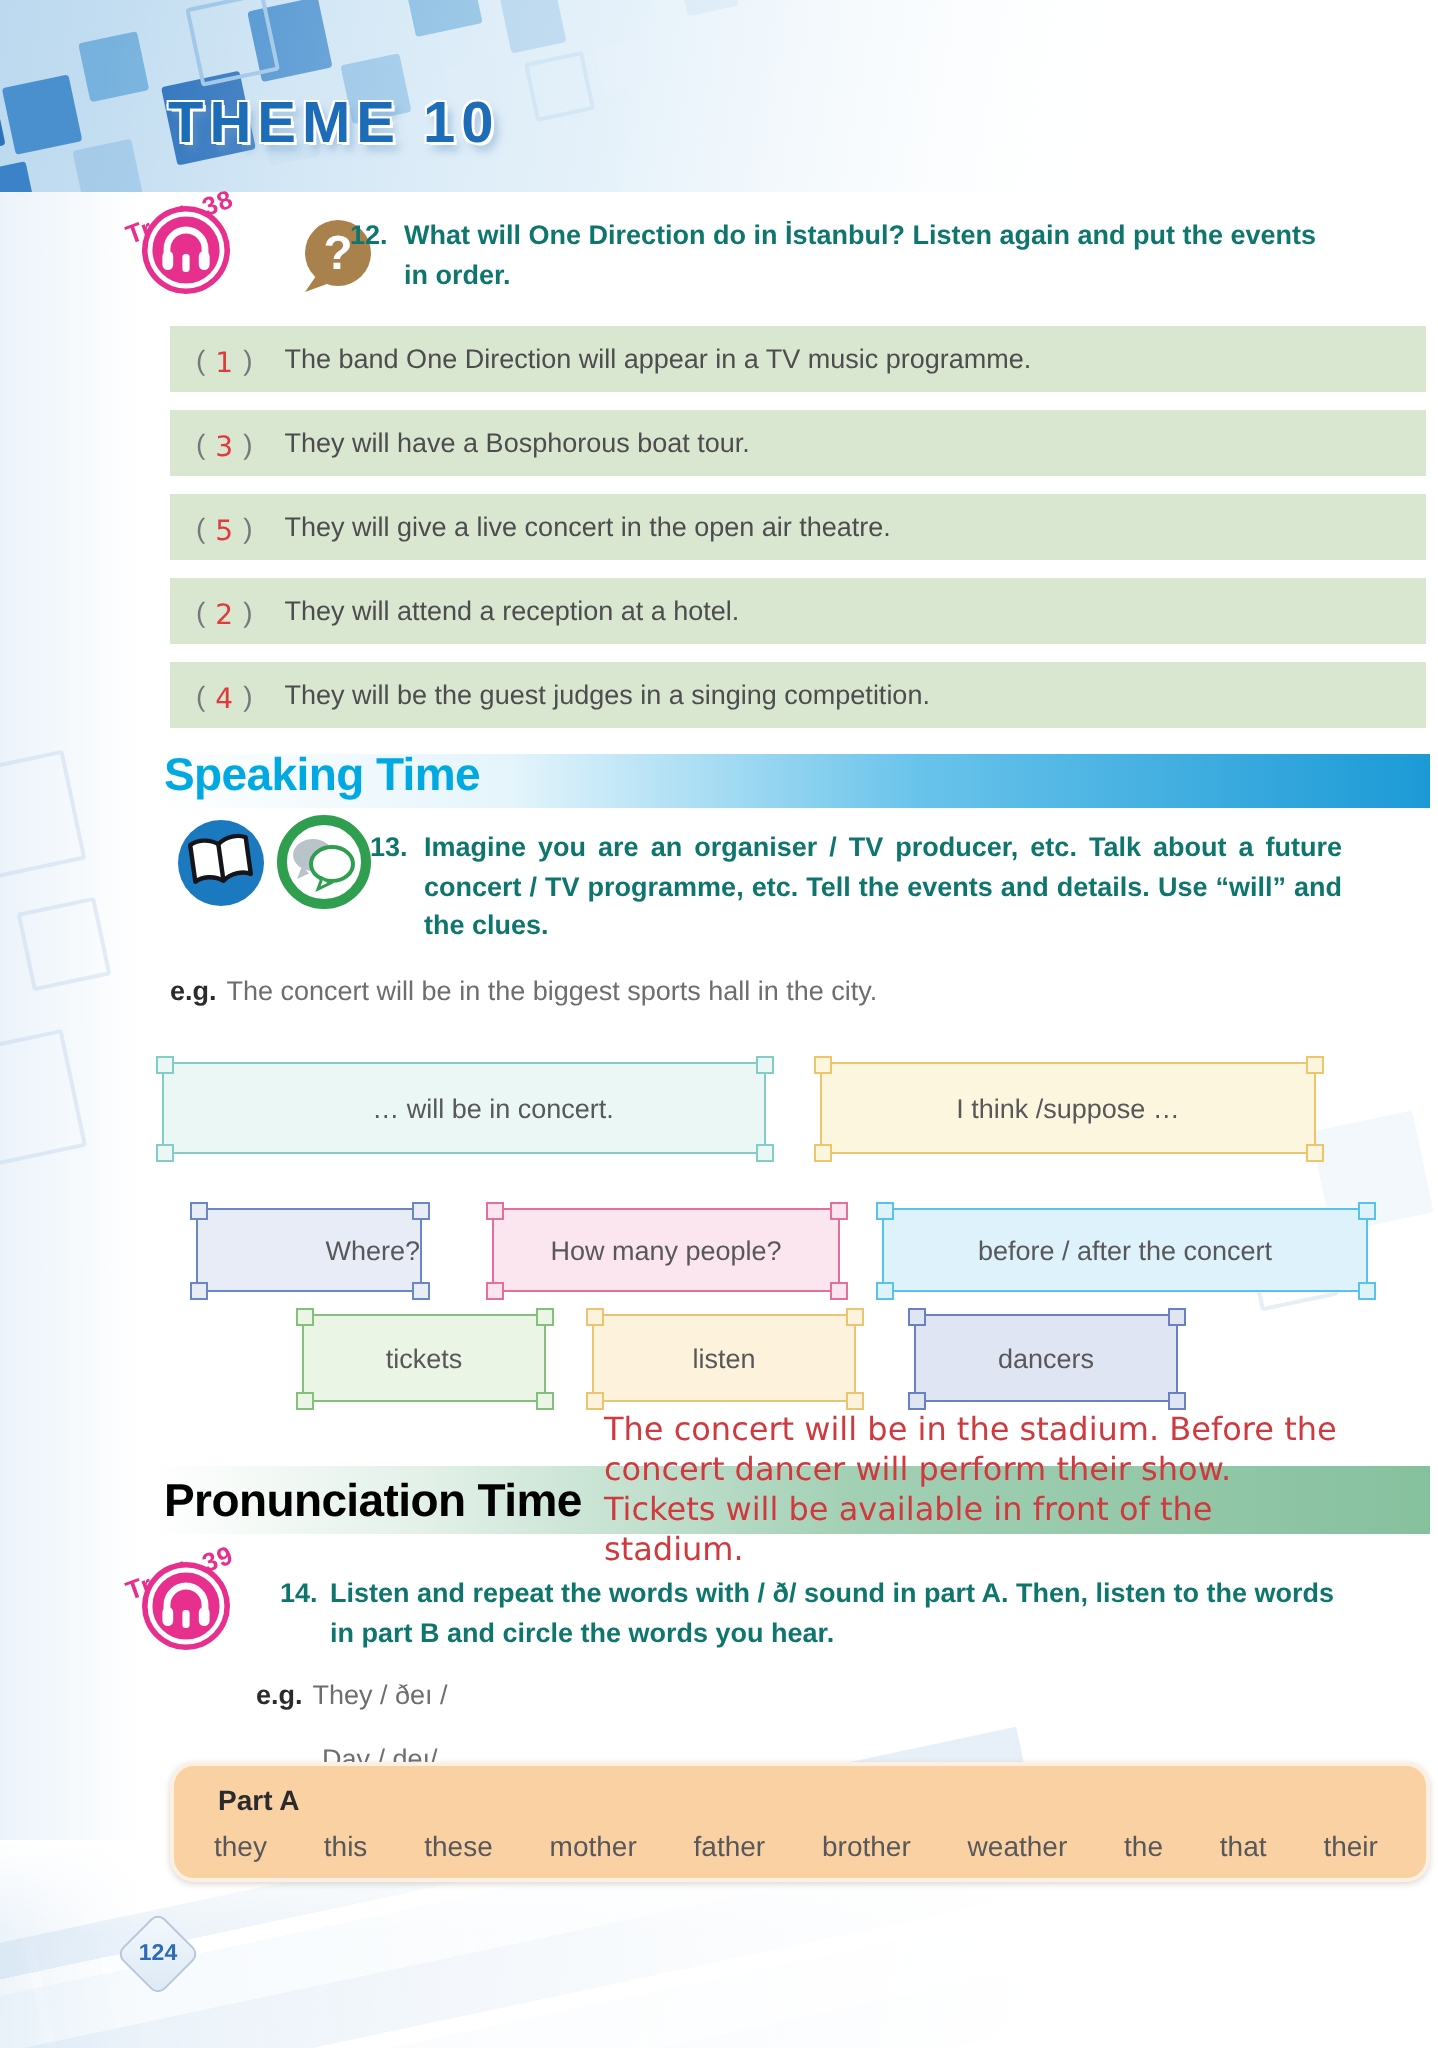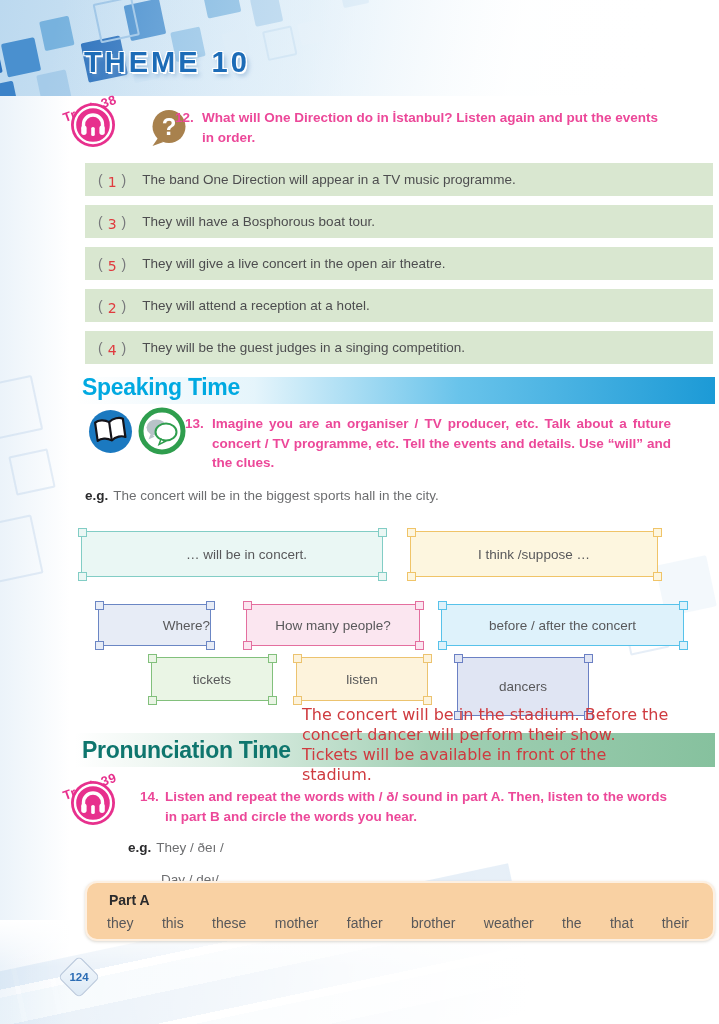--- a/index.html
+++ b/index.html
@@ -29,41 +29,41 @@
   .deco-bl-fade { position:absolute; left:0; top:920px; width:620px; height:104px;
     background:linear-gradient(100deg, rgba(255,255,255,0) 0%, rgba(255,255,255,0.8) 58%, #fff 85%),
                linear-gradient(to bottom, #fff 0%, rgba(255,255,255,0) 45%); }
 
   
   .track-label { position:absolute; font-size:13px; font-weight:bold; color:#e7308d; transform:rotate(-20deg);
     transform-origin:left bottom; letter-spacing:.5px; white-space:nowrap; }
   .track-icon, .helper-icon { position:absolute; }
 
   
-  .ex-block { position:absolute; display:flex; color:#ec4899; }
+  .ex-block { position:absolute; display:flex; color:#0f766e; }
   .ex-num { font-weight:bold; font-size:13.5px; width:27px; flex:none; line-height:1.45; }
   .ex-text { flex:1; font-weight:bold; font-size:13.5px; line-height:1.45; }
   .just { text-align:justify; }
 
   
   .rows { position:absolute; left:85px; top:163px; width:628px; list-style:none; }
   .rows li { display:flex; align-items:center; height:33px; margin-bottom:9px; background:#d9e7d0; padding-left:13px; }
   .paren { color:#77787b; font-size:14px; }
   .ans { color:#e03a3e; font-family:"DejaVu Sans", sans-serif; font-size:14px; margin:0 5px; transform:translateY(2px); }
   .item-text { color:#4d4d4f; font-size:13.5px; margin-left:16px; }
 
   
   .sec-bar { position:absolute; left:75px; width:640px; }
   .bar-speaking { top:377px; height:27px;
     background:linear-gradient(to right, rgba(41,170,226,0) 0%, rgba(41,170,226,0.12) 28%, rgba(41,170,226,0.7) 60%, #1c9ad6 100%); }
   .bar-pron { top:733px; height:34px;
     background:linear-gradient(to right, rgba(139,196,162,0.0) 0%, rgba(139,196,162,0.25) 22%, rgba(139,196,162,0.8) 55%, #86c19e 100%); }
   .sec-title { position:absolute; font-size:23px; font-weight:800; letter-spacing:-0.3px; z-index:3; }
   .t-speaking { left:82px; top:374px; color:#00a9e1; }
-  .t-pron { left:82px; top:737px; color:#0f766e; }
+  .t-pron { left:82px; top:737px; color:#000000; }
 
   
   .eg { position:absolute; font-size:13.5px; color:#6d6e70; }
   .eg b { color:#2b2b2d; margin-right:5px; }
 
   
   .clue-box { position:absolute; border:1.6px solid var(--bc,#999); background:var(--bg,#fff);
     display:flex; align-items:center; justify-content:center; border-radius:2px; }
   .clue-box .lbl { font-size:13.5px; color:#58585a; }
   .clue-box::before, .clue-box::after, .clue-box .lbl::before, .clue-box .lbl::after {
@@ -72,21 +72,21 @@
   .clue-box::after { right:-4.5px; top:-4.5px; }
   .clue-box .lbl::before { left:-4.5px; bottom:-4.5px; }
   .clue-box .lbl::after { right:-4.5px; bottom:-4.5px; }
   .b1 { left:81px;  top:531px; width:302px; height:46px;padding-left:29px; }
   .b2 { left:410px; top:531px; width:248px; height:46px; }
   .b3 { left:98px;  top:604px; width:113px; height:42px;justify-content:flex-end; }
   .b4 { left:246px; top:604px; width:174px; height:42px; }
   .b5 { left:441px; top:604px; width:243px; height:42px; }
   .b6 { left:151px; top:657px; width:122px; height:44px; }
   .b7 { left:296px; top:657px; width:132px; height:44px; }
-  .b8 { left:457px; top:657px; width:132px; height:59px; }
+  .b8 { left:457px; top:657px; width:132px; height:44px; }
 
   
   .written-answer { position:absolute; left:302px; top:705px; width:372px; z-index:4;
     color:#cf3a3f; font-family:"DejaVu Sans", sans-serif; font-size:16px; line-height:20px; }
 
   
   .eg-they { left:128px; top:840px; }
   .eg-day  { left:161px; top:872px; }
 
   

